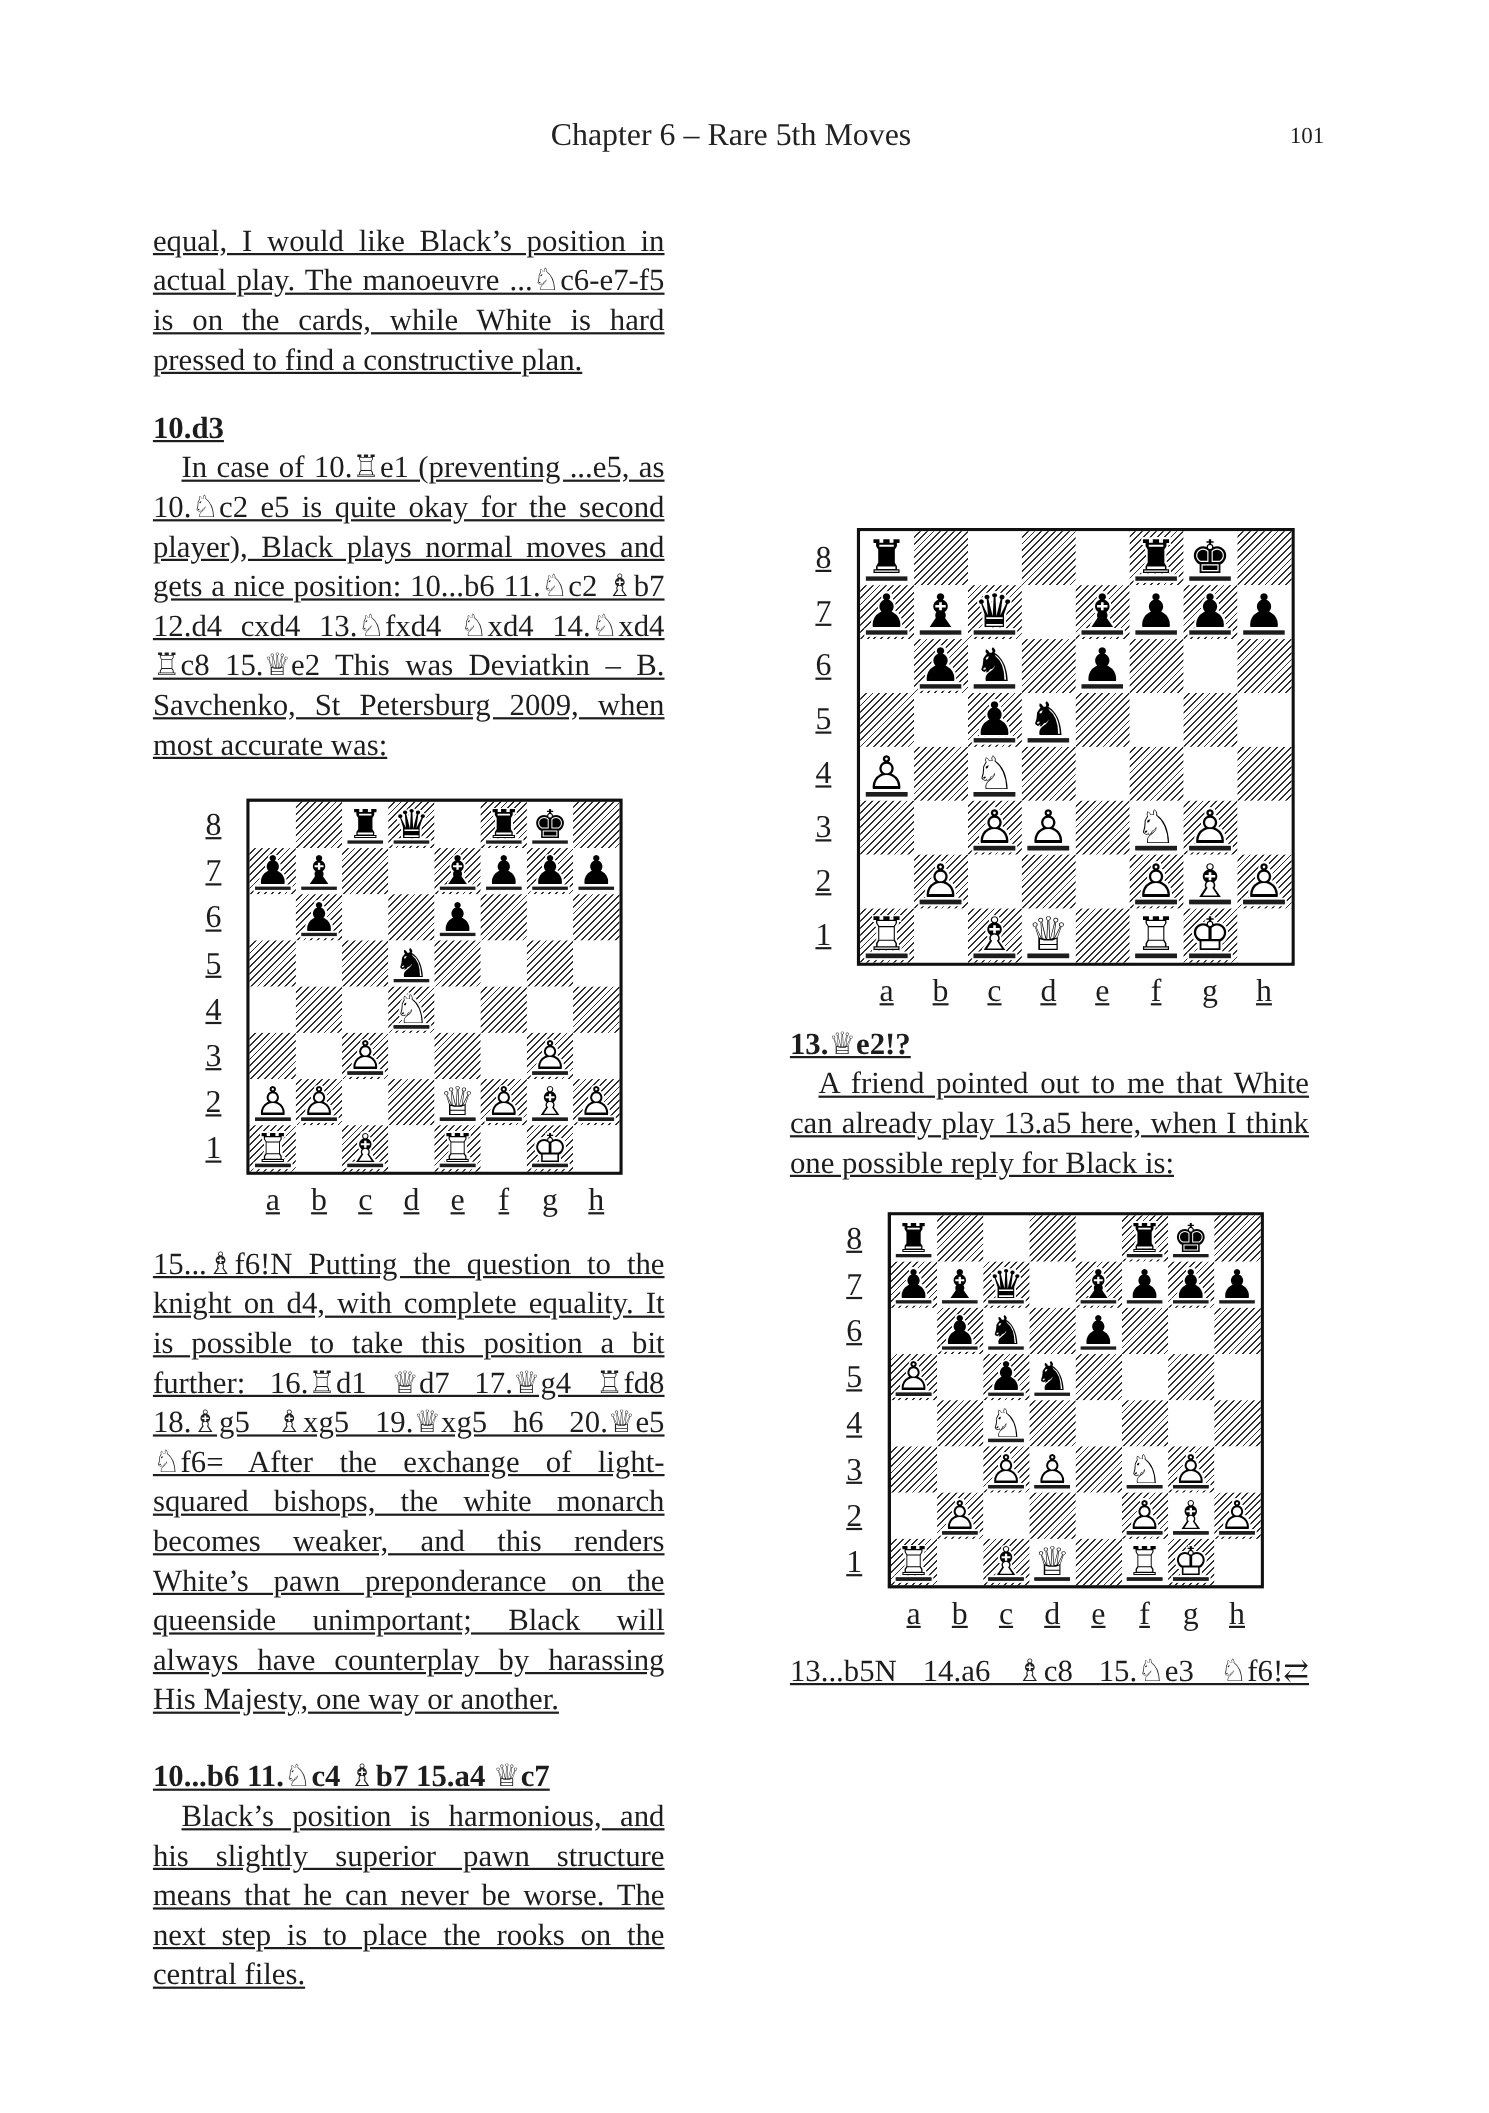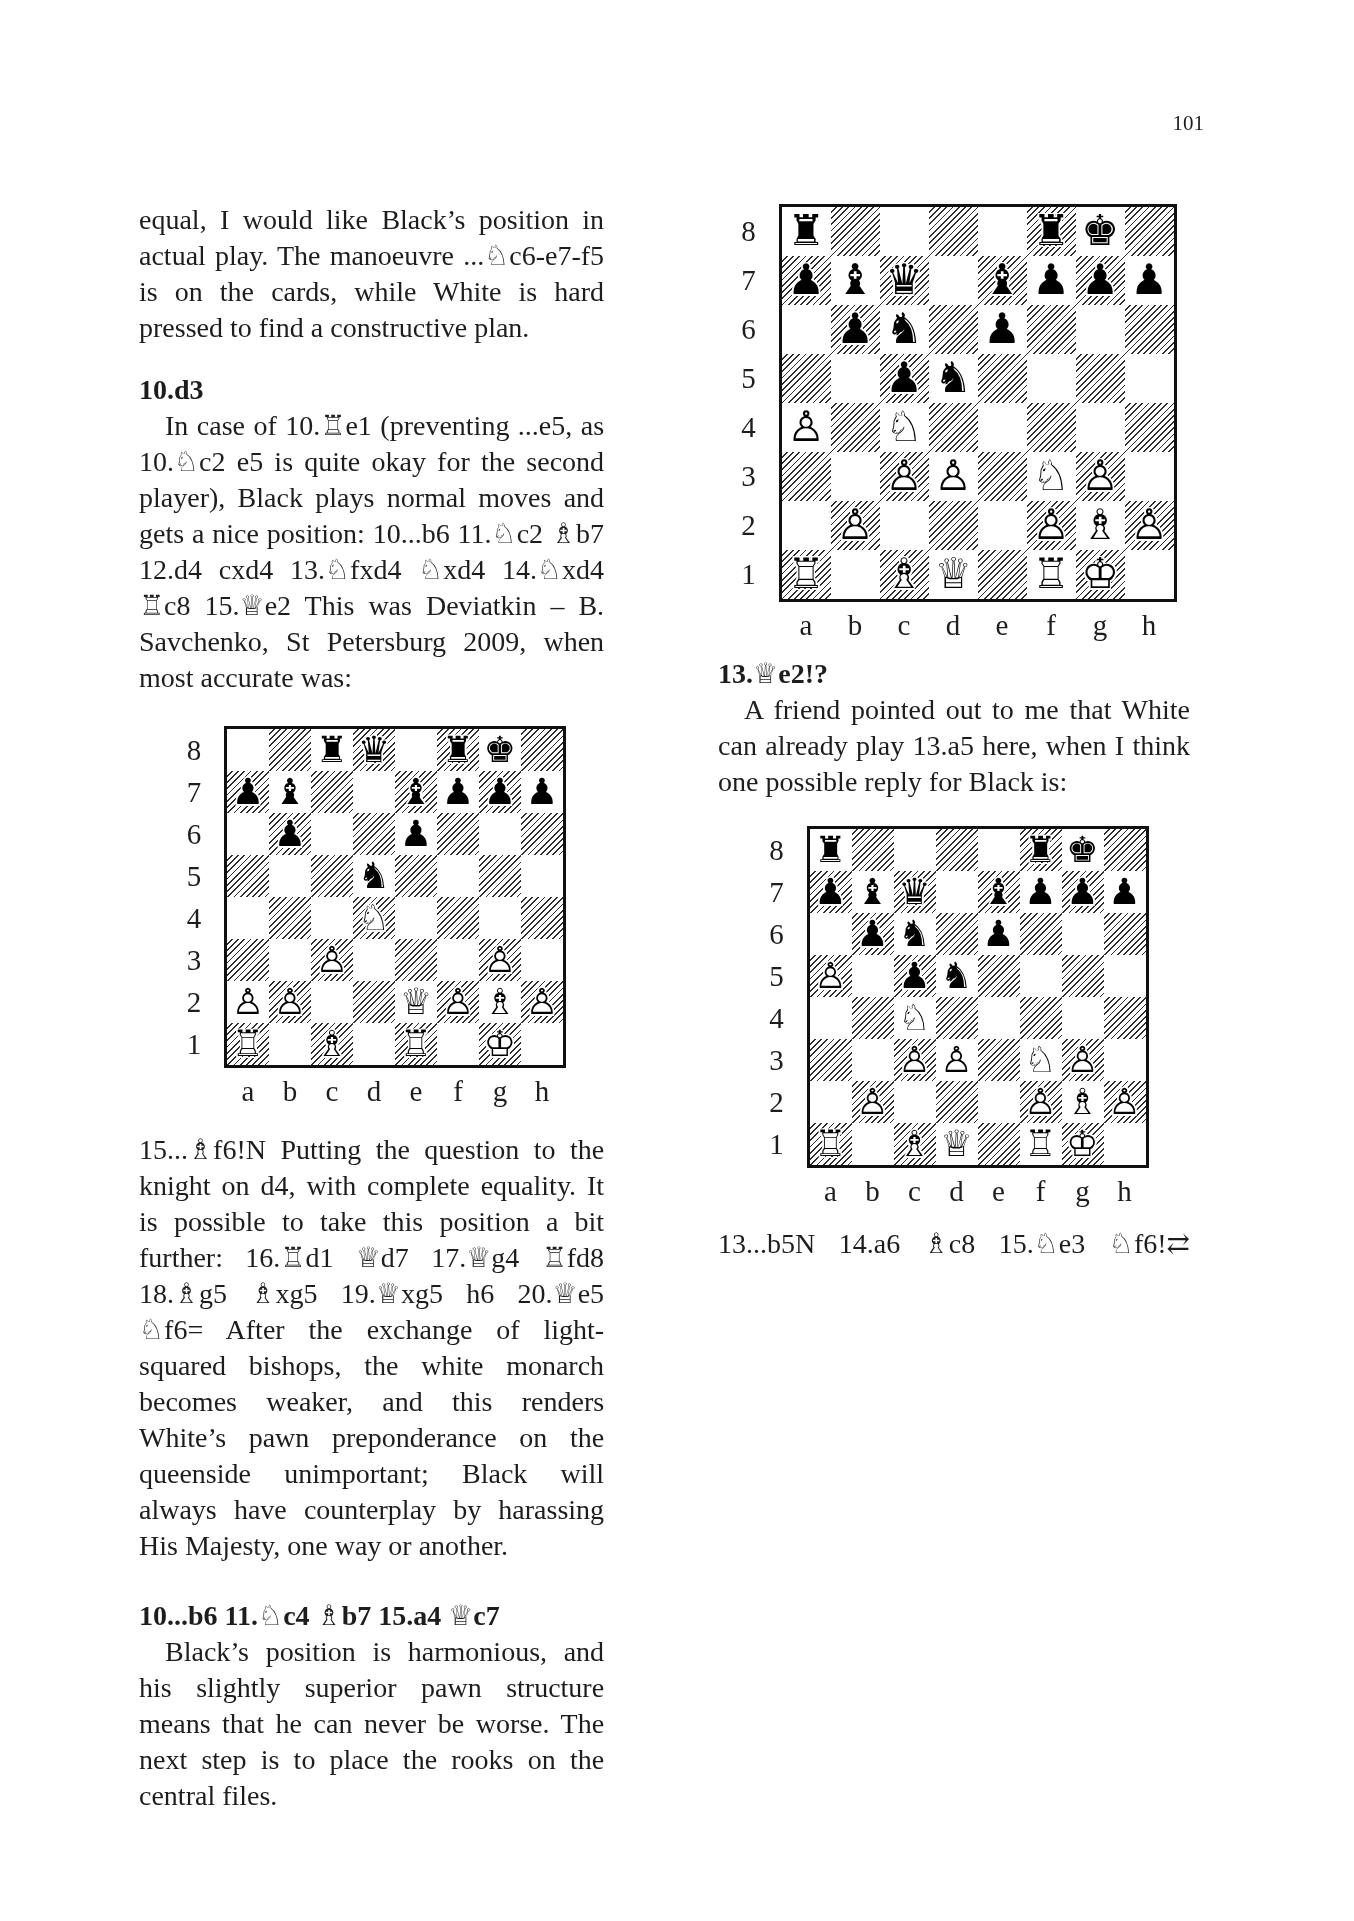--- a/index.html
+++ b/index.html
@@ -33,21 +33,22 @@
   .page-number {
     position: absolute;
     right: -14px;
     top: 0;
     font-size: 21px;
     line-height: 34px;
   }
   .columns {
     display: flex;
     gap: 114px;
-    align-items: flex-start;
+    align-items: center;
+    text-decoration: underline;
   }
   .col-left  { width: 481px; }
   .col-right { width: 488px; }
 
   p.body-text {
     margin: 0;
     font-size: 28px;
     line-height: 36px;
     text-align: justify;
   }
@@ -150,20 +151,21 @@
     text-align: center;
     font-size: 29px;
   }
 </style>
 </head>
 <body>
 
 <div class="page">
 
   <div class="page-header">
+    <div class="page-title">Chapter 6 – Rare 5th Moves</div>
     <div class="page-number">101</div>
   </div>
 
   <div class="columns">
 
     <div class="col-left">
       <p class="body-text">equal, I would like Black’s position in actual play. The manoeuvre ...♘c6-e7-f5 is on the cards, while White is hard pressed to find a constructive plan.</p>
 
       <p class="heading mt-section">10.d3</p>
       <p class="body-text indent">In case of 10.♖e1 (preventing ...e5, as 10.♘c2 e5 is quite okay for the second player), Black plays normal moves and gets a nice position: 10...b6 11.♘c2 ♗b7 12.d4 cxd4 13.♘fxd4 ♘xd4 14.♘xd4 ♖c8 15.♕e2 This was Deviatkin – B. Savchenko, St Petersburg 2009, when most accurate was:</p>

